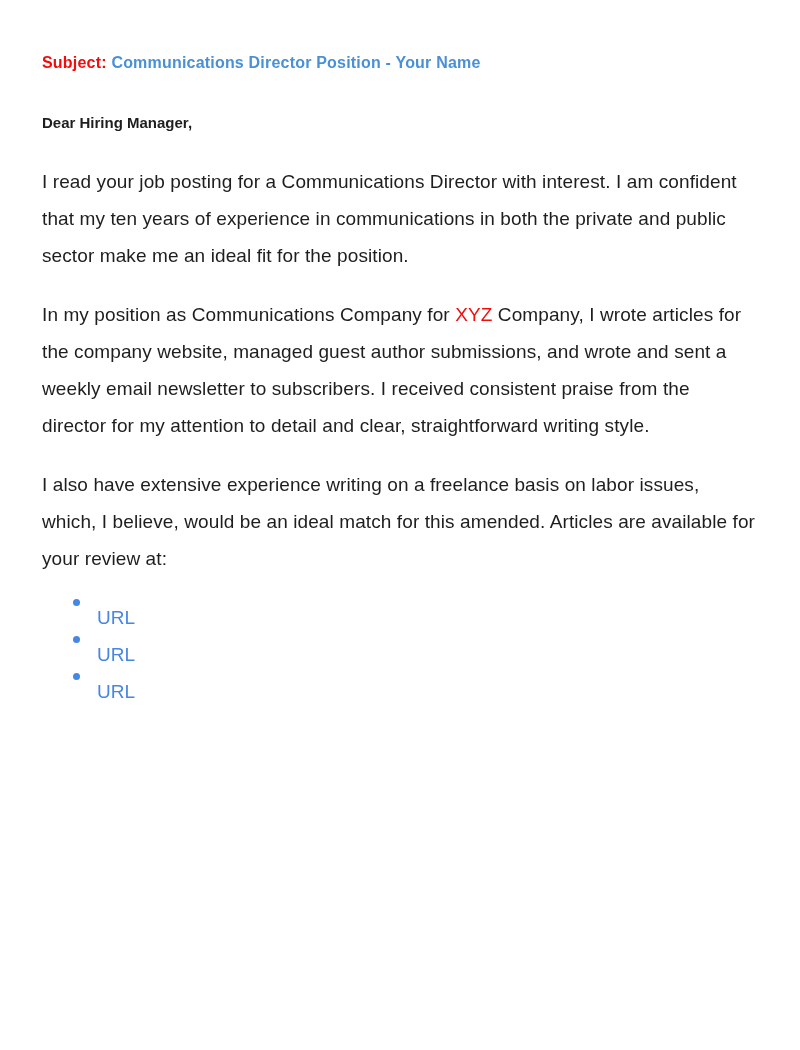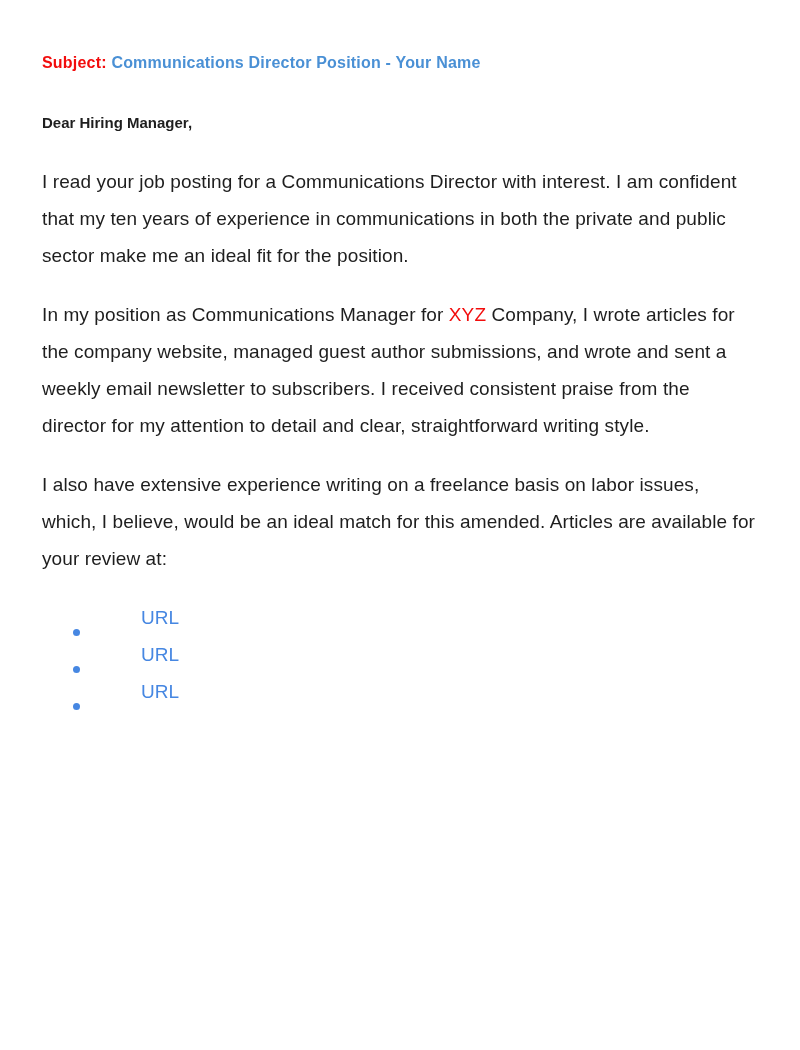--- a/index.html
+++ b/index.html
@@ -46,22 +46,21 @@
   .highlight-red { color: var(--red); }
   ul.link-list {
     list-style: none;
     margin: 8px 0 22px 0;
     padding: 0 0 0 31px;
   }
   ul.link-list li {
     font-size: 19px;
     line-height: 37px;
     display: flex;
-    align-items: flex-end;
-    gap: 44px;
+    align-items: flex-start;
   }
   .bullet-dot {
     display: inline-block;
     width: 7px;
     height: 7px;
     border-radius: 50%;
     background: var(--link-blue);
     margin-right: 17px;
     flex: 0 0 auto;
   }
@@ -78,21 +77,21 @@
 
   <div class="subject-line">
     <span class="subject-label">Subject:</span>
     <span class="subject-title">Communications Director Position - Your Name</span>
   </div>
 
   <div class="salutation">Dear Hiring Manager,</div>
 
   <p class="para">I read your job posting for a Communications Director with interest. I am confident that my ten years of experience in communications in both the private and public sector make me an ideal fit for the position.</p>
 
-  <p class="para"><span>In my position as Communications Manager for </span><span class="highlight-red">XYZ</span><span> Company, I wrote articles for the company website, managed guest author submissions, and wrote and sent a weekly email newsletter to subscribers. I received consistent praise from the director for my attention to detail and clear, straightforward writing style.</span></p>
+  <p class="para"><span>In my position as Communications Company for </span><span class="highlight-red">XYZ</span><span> Company, I wrote articles for the company website, managed guest author submissions, and wrote and sent a weekly email newsletter to subscribers. I received consistent praise from the director for my attention to detail and clear, straightforward writing style.</span></p>
 
 
   <p class="para">I also have extensive experience writing on a freelance basis on labor issues, which, I believe, would be an ideal match for this amended. Articles are available for your review at:</p>
 
   <ul class="link-list">
     <li>
       <span class="bullet-dot"></span>
       <a class="url-link">URL</a>
     </li>
     <li>

